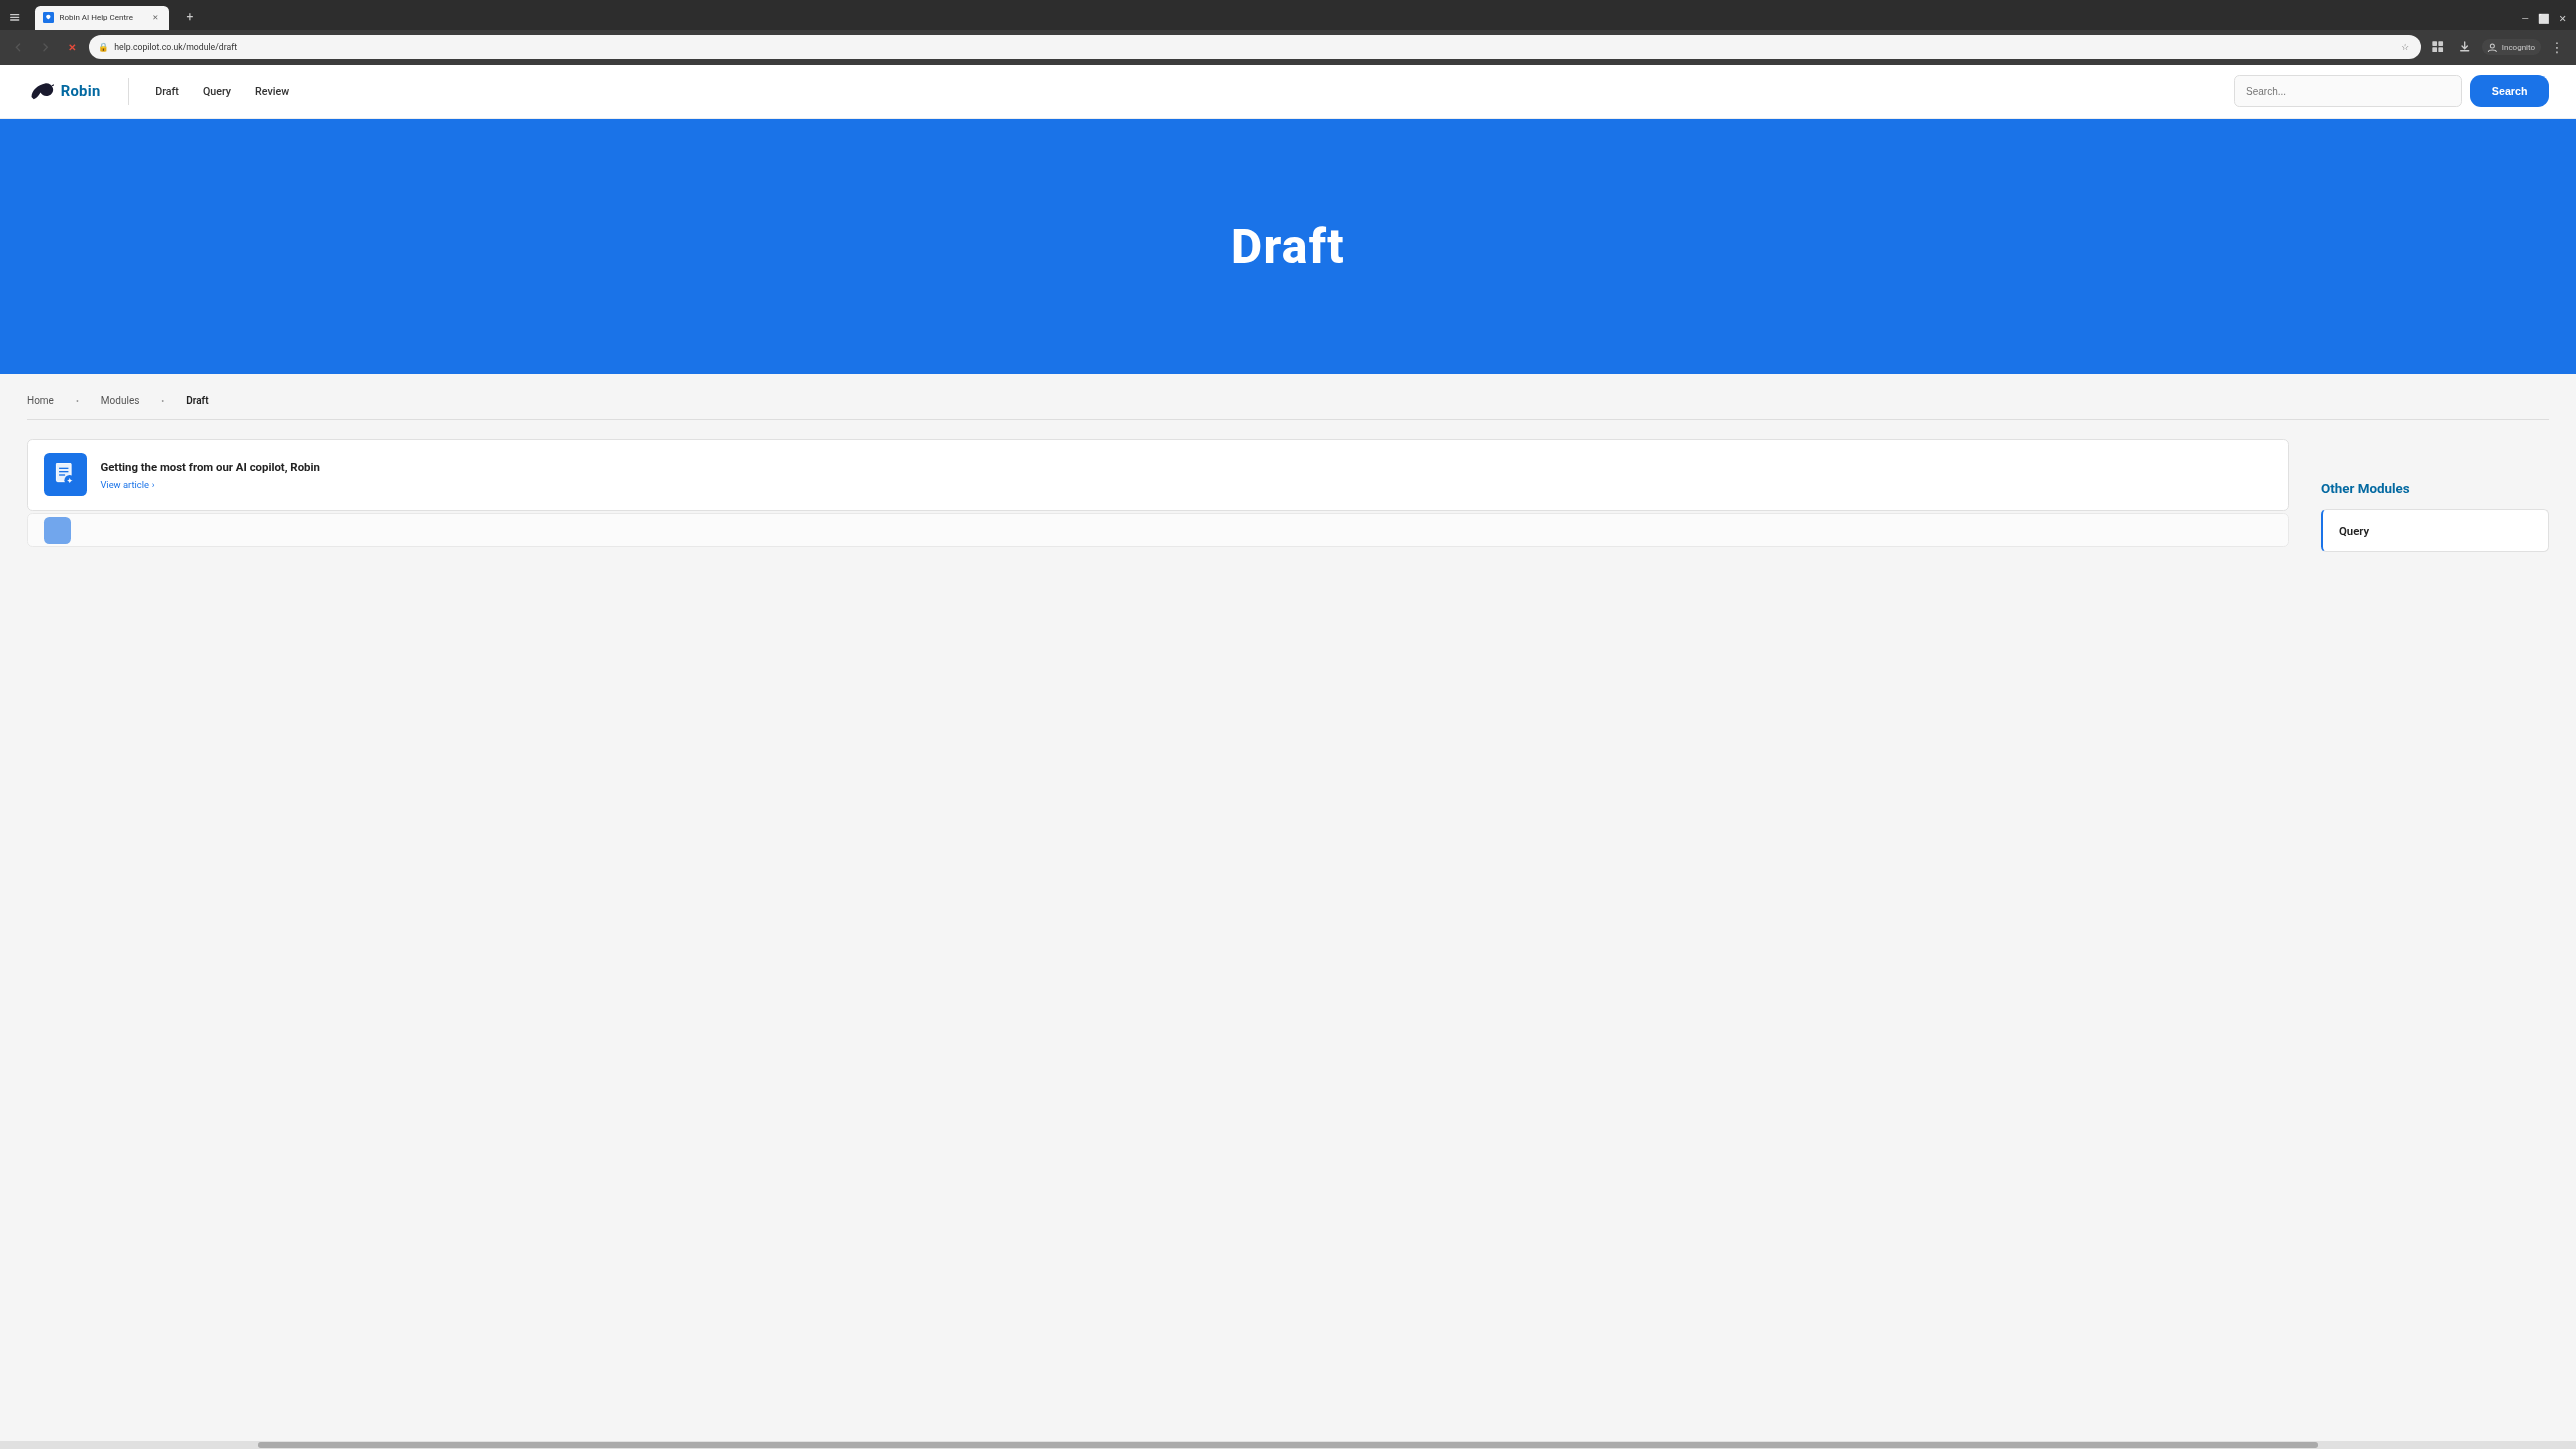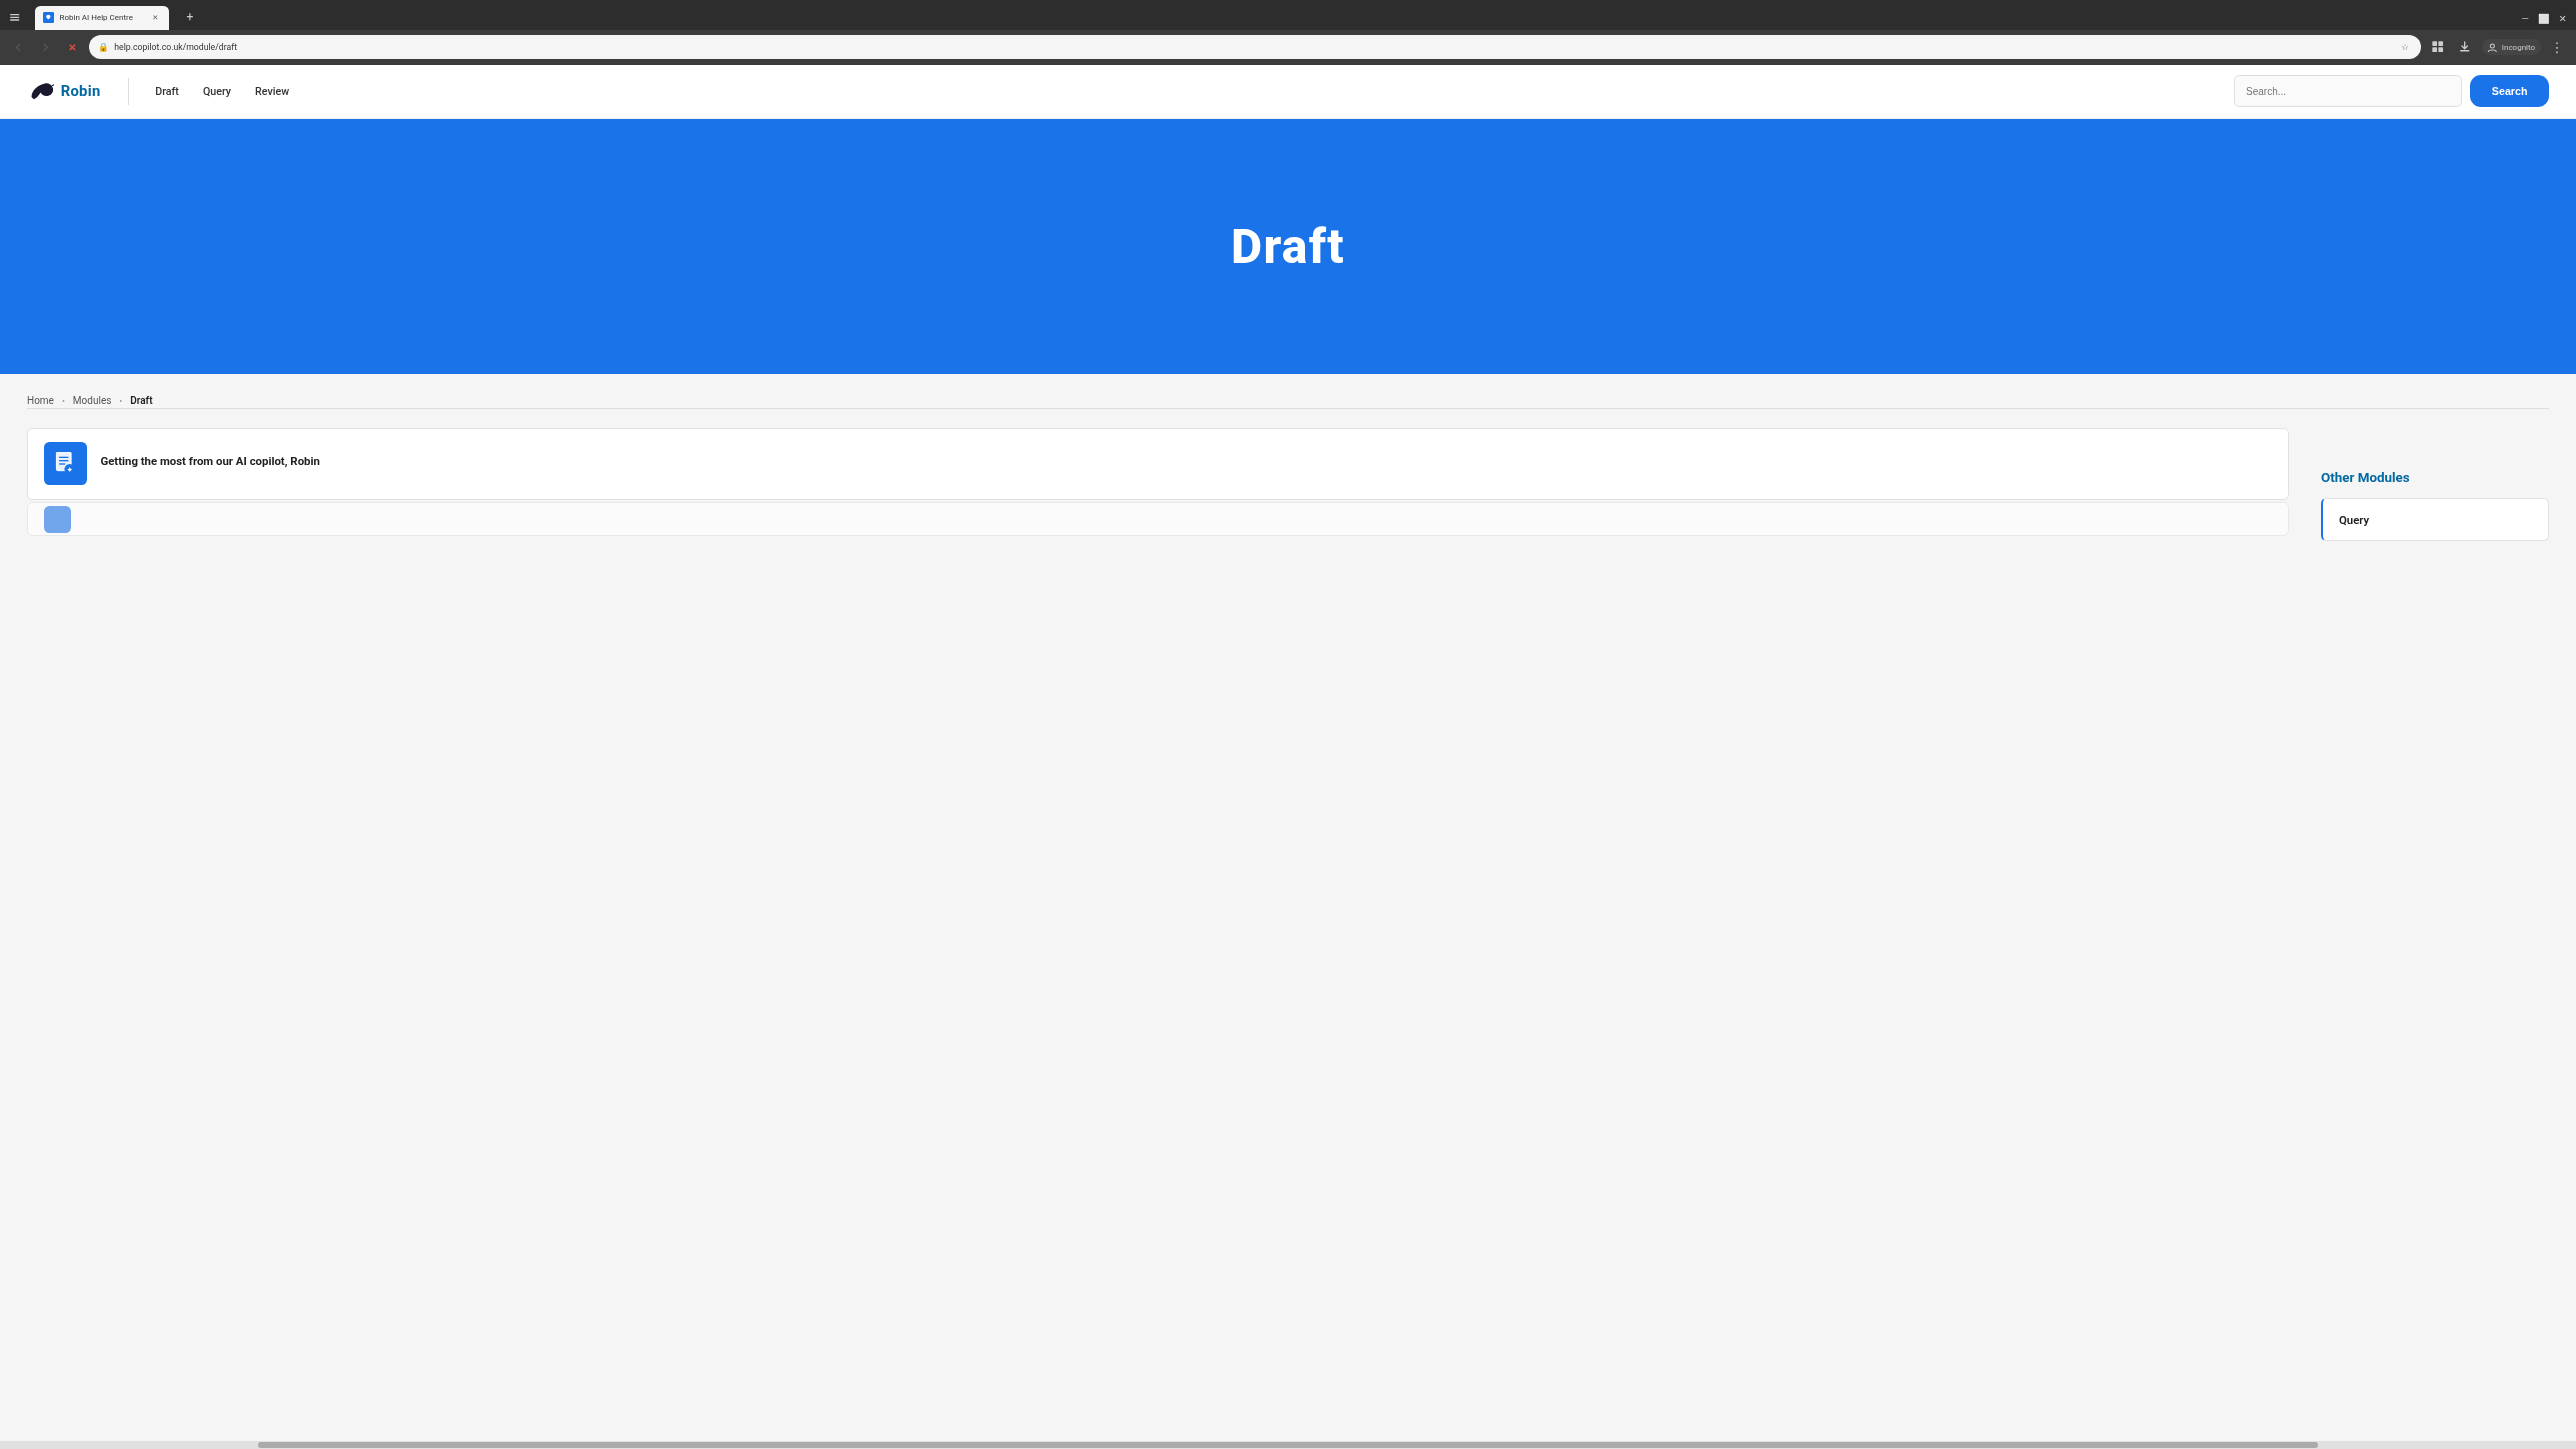--- a/index.html
+++ b/index.html
@@ -320,23 +320,23 @@
 
     
     .content-area {
       background: #f5f5f5;
       padding: 21.5px 27px;
     }
 
     .breadcrumb {
       display: flex;
       align-items: center;
-      gap: 8px;
+      gap: 22px;
       margin-bottom: 19px;
-      padding-bottom: 2px;
+      padding-bottom: 13px;
       border-bottom: 0.7px solid #ddd;
     }
 
     .breadcrumb-link {
       font-size: 10px;
       color: #555;
       text-decoration: none;
       cursor: pointer;
     }
 
@@ -598,20 +598,24 @@
               <rect x="2" y="0" width="22" height="28" rx="2" stroke="white" stroke-width="1.5" fill="none"></rect>
               <line x1="6" y1="8" x2="20" y2="8" stroke="#1a73e8" stroke-width="2"></line>
               <line x1="6" y1="13" x2="20" y2="13" stroke="#1a73e8" stroke-width="2"></line>
               <line x1="6" y1="18" x2="15" y2="18" stroke="#1a73e8" stroke-width="2"></line>
               <circle cx="22" cy="26" r="8" fill="#1a73e8"></circle>
               <text x="22" y="30" text-anchor="middle" fill="white" font-size="10" font-weight="bold">✦</text>
             </svg>
           </div>
           <div class="article-info">
             <div class="article-title">Getting the most from our AI copilot, Robin</div>
+            <a class="article-link">
+              <span>View article</span>
+              <span>›</span>
+            </a>
           </div>
         </div>
 
         <div class="article-card" style="margin-top:1.3px;opacity:0.6;height:34px;overflow:hidden;">
           <div class="article-icon" style="height:27px;width:27px;"></div>
         </div>
       </div>
 
       <div class="sidebar">
         <h2 class="sidebar-title">Other Modules</h2>

